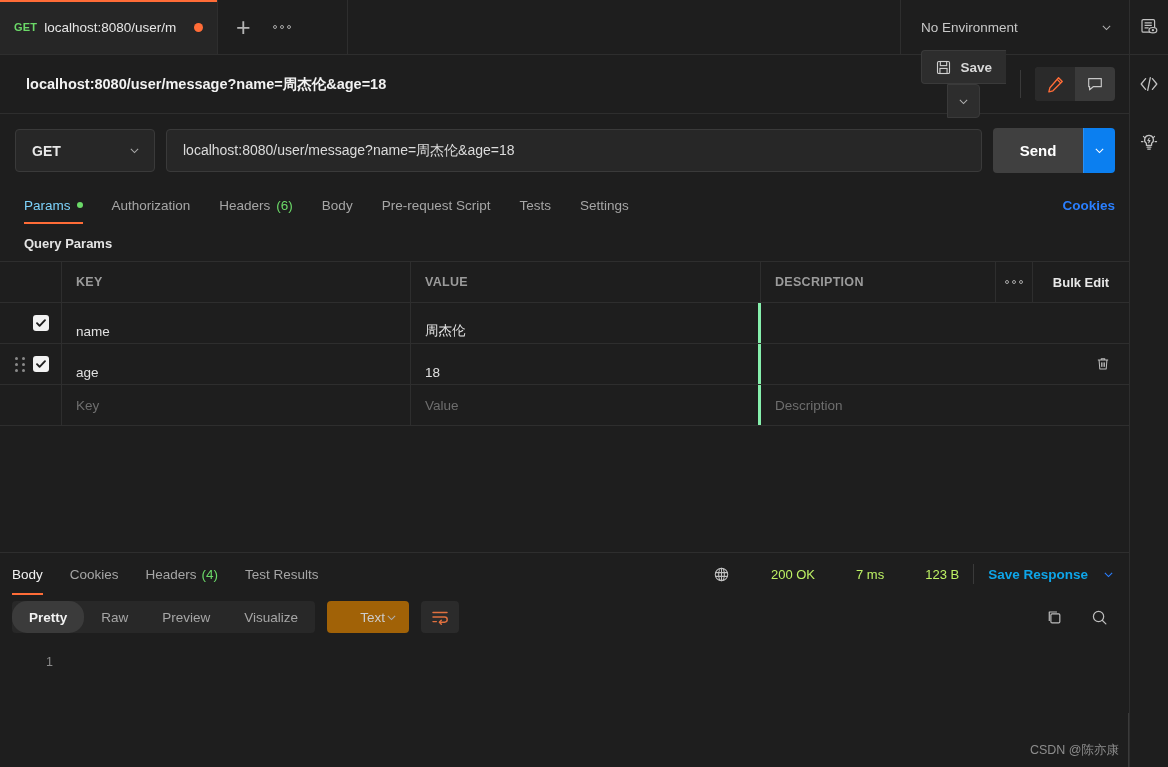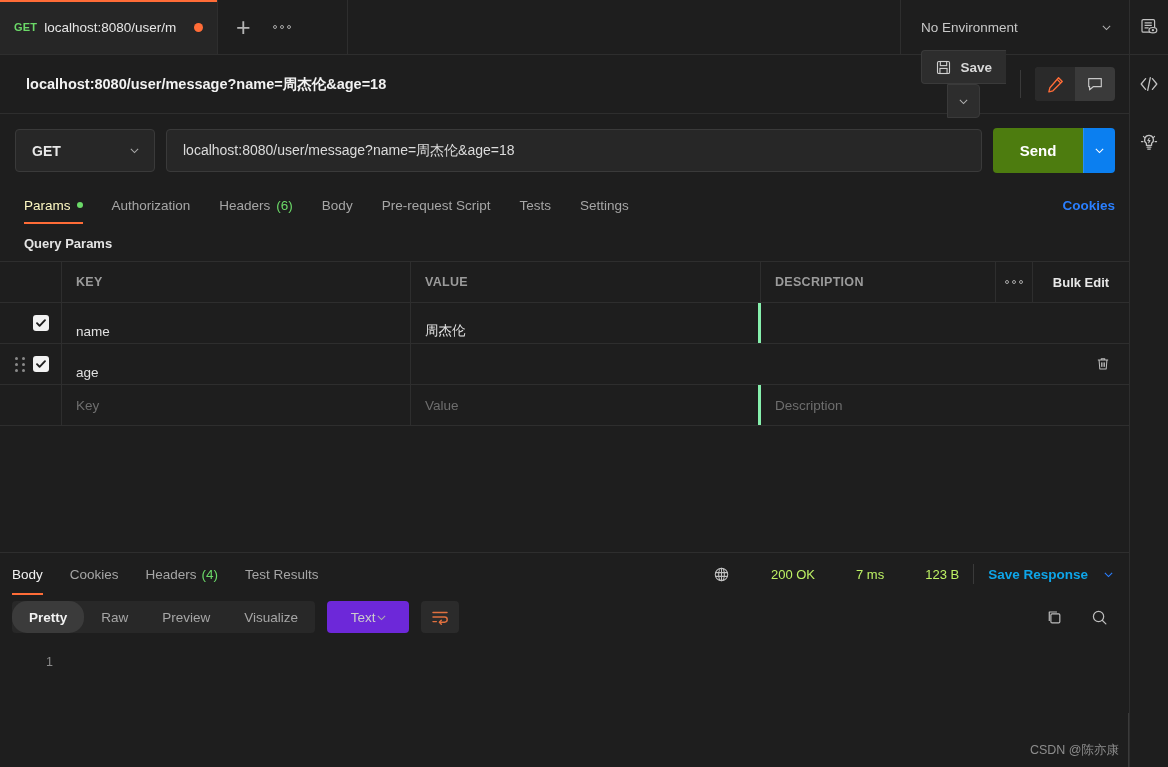--- a/index.html
+++ b/index.html
@@ -62,33 +62,33 @@
   }
   .method-box b { font-size: 14px; font-weight: 700; color: #e8e8e8; }
   .url-box {
     flex: 1; height: 43px; display: flex; align-items: center; padding: 0 16px;
     background: #272727; border: 1px solid #3a3a3a; border-radius: 4px; cursor: text;
   }
   .url-box span { font-size: 14px; color: #dcdcdc; }
   .send-grp { display: flex; }
   .send-btn {
     width: 90px; height: 45px; display: flex; align-items: center; justify-content: center;
-    background: #4d7c0f; border-radius: 4px 0 0 4px; cursor: pointer;
+    background: #404040; border-radius: 4px 0 0 4px; cursor: pointer;
   }
   .send-btn span { font-size: 15px; font-weight: 700; color: #fff; }
   .send-caret {
     width: 32px; height: 45px; display: flex; align-items: center; justify-content: center;
     background: #0b7ff0; border-radius: 0 4px 4px 0; border-left: 1px solid #2b90f3; cursor: pointer;
   }
 
   
   .subtabs { display: flex; align-items: center; padding: 0 14px 0 24px; height: 38px; }
   .stab { position: relative; display: flex; align-items: center; gap: 6px; margin-right: 29px; height: 38px; cursor: pointer; }
   .stab span.lbl { font-size: 13.5px; color: #a6a6a6; }
-  .stab.active span.lbl { color: #fef9c3; }
+  .stab.active span.lbl { color: #7dd3fc; }
   .stab.active::after { content: ""; position: absolute; left: 0; right: 0; bottom: 0; height: 2px; background: #ff6c37; }
   .stab .cnt { font-size: 13.5px; color: #6bd968; }
   .gdot { width: 6px; height: 6px; border-radius: 50%; background: #6bd968; }
   .cookies-link { margin-left: auto; font-size: 13.5px; font-weight: 700; color: #2a7fff; cursor: pointer; }
 
   .qp-title { padding: 12px 0 10px 24px; font-size: 13px; font-weight: 700; color: #e4e4e4; }
 
   
   .ptable { border-top: 1px solid #2e2e2e; }
   .prow { display: flex; border-bottom: 1px solid #2e2e2e; height: 41px; align-items: stretch; }
@@ -119,21 +119,21 @@
   .rtab.active::after { content: ""; position: absolute; left: 0; right: 0; bottom: 0; height: 2px; background: #ff6c37; }
   .rmeta { margin-left: auto; display: flex; align-items: center; gap: 14px; }
   .rmeta .g { font-size: 13px; color: #bef264; margin-left: 27px; }
   .rmeta .sep { width: 1px; height: 20px; background: #3a3a3a; }
   .rmeta .blue { font-size: 13.5px; font-weight: 700; color: #0ea5e9; cursor: pointer; }
 
   .view-row { display: flex; align-items: center; padding: 6px 14px 8px 12px; gap: 12px; }
   .seg { display: flex; background: #282828; border-radius: 4px; overflow: hidden; }
   .seg div { height: 32px; padding: 16px 17px; display: flex; align-items: center; font-size: 13.5px; color: #a6a6a6; cursor: pointer; border-radius: 15px; }
   .seg div.on { background: #3b3b3b; color: #f2f2f2; font-weight: 700; }
-  .fmt { height: 32px; min-width: 82px; display: flex; align-items: center; justify-content: center; padding: 0 11px 0 14px; background: #6d28d9; border-radius: 4px; cursor: pointer; }
+  .fmt { height: 32px; min-width: 82px; display: flex; align-items: center; justify-content: flex-end; padding: 0 11px 0 14px; background: #a16207; border-radius: 4px; cursor: pointer; }
   .fmt span { font-size: 13.5px; color: #ccc; }
   .wrap { width: 38px; height: 32px; background: #2b2b2b; border-radius: 4px; display: flex; align-items: center; justify-content: center; cursor: pointer; }
   .r-icons { margin-left: auto; display: flex; align-items: center; gap: 26px; padding-right: 6px; }
 
   .body-area { flex: 1; position: relative; }
   .lineno { position: absolute; left: 46px; top: 14px; font-size: 12.5px; color: #8b8b8b; }
   .wm { position: absolute; right: 10px; bottom: 8px; font-size: 12.5px; color: #8d8d8d; white-space: nowrap; }
   .wm-edge { position: absolute; right: 0; bottom: 0; width: 1px; height: 54px; background: #3a3a3a; }
 
   
@@ -307,20 +307,23 @@
             </div>
           <div class="chk">
             <svg width="12" height="12" viewBox="0 0 12 12">
               <path d="M2 6.2l2.6 2.6L10 3.2" fill="none" stroke="#1d1d1d" stroke-width="1.9" stroke-linecap="round" stroke-linejoin="round"></path>
             </svg>
           </div>
         </div>
         <div class="c-key">
           <span class="cellval">age</span>
         </div>
+        <div class="c-val">
+          <span class="cellval">18</span>
+        </div>
         <div class="c-desc">
           <span class="cellval"></span>
           <div class="trash">
             <svg width="16" height="16" viewBox="0 0 18 18">
               <path d="M3.2 4.6h11.6M7 4.6V3.2h4v1.4M4.6 4.6l.8 10h7.2l.8-10" fill="none" stroke="#bdbdbd" stroke-width="1.15" stroke-linejoin="round"></path>
               <path d="M7.4 7.2v5M9 7.2v5M10.6 7.2v5" fill="none" stroke="#bdbdbd" stroke-width="1.05"></path>
             </svg>
           </div>
         </div>
       </div>

